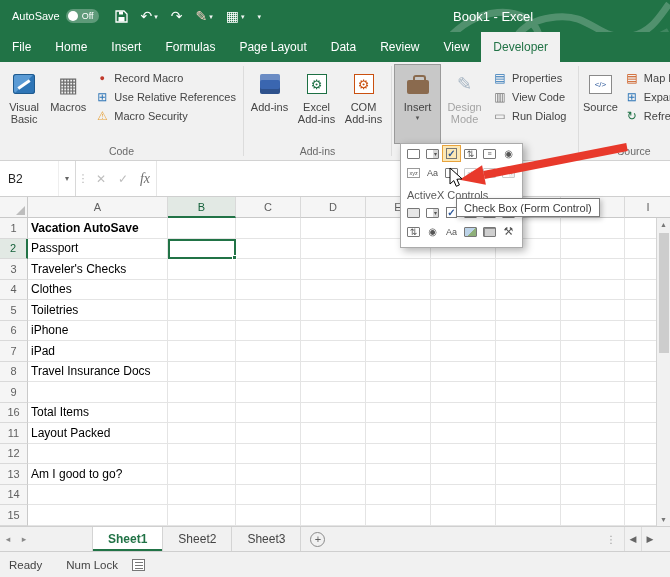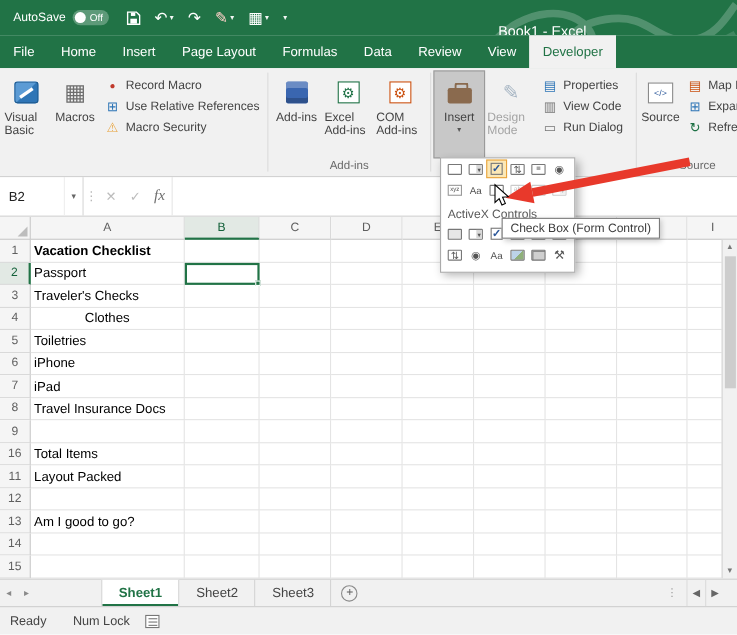--- a/index.html
+++ b/index.html
@@ -9,36 +9,36 @@
   
   .titlebar{position:absolute;left:0;top:0;width:670px;height:32px;background:#217346;display:flex;align-items:center;color:#fff;z-index:10}
   .flourish{position:absolute;right:0;top:0;pointer-events:none}
   .autosave{display:flex;align-items:center;gap:6px;margin-left:12px;font-size:11px}
   .as-pill{height:14px;border-radius:8px;background:rgba(255,255,255,.28);display:flex;align-items:center;padding:1px 5px 1px 2px;gap:4px}
   .as-dot{width:10px;height:10px;border-radius:50%;background:#fff}
   .as-off{font-size:9px;color:#fff}
   .qat{display:flex;align-items:center;margin-left:16px;gap:13px;font-size:14px}
   .qi{display:flex;align-items:center;gap:2px;cursor:pointer;line-height:1}
   .dd{font-size:7px;opacity:.95}
-  .wtitle{position:absolute;left:453px;top:12px;height:32px;display:flex;align-items:center;font-size:13px;white-space:nowrap}
+  .wtitle{position:absolute;left:453px;top:0;height:32px;display:flex;align-items:center;font-size:13px;white-space:nowrap}
 
   
   .tabrow{position:absolute;left:0;top:32px;width:670px;height:30px;background:#217346;display:flex;align-items:stretch;z-index:10}
   .rtab{padding:0 12px;display:flex;align-items:center;gap:5px;color:#fff;font-size:12px;cursor:pointer;white-space:nowrap}
   .rtab.active{background:#f1f1f1;color:#217346}
   .bulb{width:9px;height:9px;border-radius:50%;background:#ffd75e;box-shadow:0 2px 0 -1px #ffd75e;display:inline-block}
 
   
   .ribbon{position:absolute;left:0;top:62px;width:670px;height:99px;background:#f1f1f1;border-bottom:1px solid #d2d2d2;display:flex;overflow:hidden;z-index:10}
   .rgroup{display:flex;flex-direction:column;padding:2px 2px 0;flex:none}
   .gbody{display:flex;flex:1;align-items:flex-start}
   .glabel{height:16px;text-align:center;font-size:10.5px;color:#696969;line-height:15px}
   .gsep{width:1px;background:#dcdcdc;margin:4px 0;flex:none}
   .bigbtn{width:47px;display:flex;flex-direction:column;align-items:center;padding:2px 1px 0;border:1px solid transparent;cursor:pointer;height:80px}
-  .bigbtn .blbl{font-size:11px;color:#444;line-height:12px;margin-top:3px}
+  .bigbtn .blbl{font-size:11px;color:#444;text-align:center;line-height:12px;margin-top:3px}
   .bigbtn.pressed{background:#c8c8c8;border-color:#9a9a9a}
   .bigbtn.disabled{opacity:.45}
   .bicon{height:28px;display:flex;align-items:center;justify-content:center;margin-top:3px}
   .dd2{font-size:7px;color:#555;margin-top:1px}
   .smallcol{display:flex;flex-direction:column;padding:6px 2px 0;gap:3px}
   .smallbtn{display:flex;align-items:center;gap:5px;font-size:11px;color:#444;padding:1px 3px;cursor:pointer;white-space:nowrap}
   .sicon{width:14px;height:14px;display:flex;align-items:center;justify-content:center;font-size:12px;flex:none}
 
   .ic-vb{width:22px;height:20px;border-radius:3px;background:linear-gradient(135deg,#5b9bd5 48%,#2e75b6 52%);box-shadow:inset 0 0 0 1px #1f5a8e;position:relative}
   .ic-vb:after{content:"";position:absolute;left:4px;top:9px;width:14px;height:3px;background:#fff;transform:rotate(-35deg)}
@@ -177,24 +177,24 @@
     <div class="rtab">
       <span>File</span>
     </div>
     <div class="rtab">
       <span>Home</span>
     </div>
     <div class="rtab">
       <span>Insert</span>
     </div>
     <div class="rtab">
+      <span>Formulas</span>
+    </div>
+    <div class="rtab">
       <span>Page Layout</span>
-    </div>
-    <div class="rtab">
-      <span>Formulas</span>
     </div>
     <div class="rtab">
       <span>Data</span>
     </div>
     <div class="rtab">
       <span>Review</span>
     </div>
     <div class="rtab">
       <span>View</span>
     </div>
@@ -227,20 +227,21 @@
         <div class="smallbtn">
           <span class="sicon blue">⊞</span>
           <span>Use Relative References</span>
         </div>
         <div class="smallbtn">
           <span class="sicon warn">⚠</span>
           <span>Macro Security</span>
         </div>
       </div>
     </div>
+    <div class="glabel">Code</div>
   </div>
   <div class="gsep"></div>
 
   <div class="rgroup" style="width:147px">
     <div class="gbody">
       <div class="bigbtn">
         <div class="bicon">
             <span class="ic-cube"></span>
           </div>
         <div class="blbl">Add-ins</div>
@@ -355,21 +356,21 @@
         <div class="colhdr" style="width: 65px;">F</div>
         <div class="colhdr" style="width: 65px;">G</div>
         <div class="colhdr" style="width: 64px;">H</div>
         <div class="colhdr" style="width: 47px;">I</div>
       </div>
   </div>
   <div id="grid-rows">
       <div class="grow">
         <div class="rowhdr">1</div>
         <div class="cell bold" style="width: 140px;">
-          <span>Vacation Checklist</span>
+          <span>Vacation AutoSave</span>
         </div>
         <div class="cell" style="width: 68px;"></div>
         <div class="cell" style="width: 65px;"></div>
         <div class="cell" style="width: 65px;"></div>
         <div class="cell" style="width: 65px;"></div>
         <div class="cell" style="width: 65px;"></div>
         <div class="cell" style="width: 65px;"></div>
         <div class="cell" style="width: 64px;"></div>
         <div class="cell" style="width: 47px;"></div>
       </div>
@@ -398,21 +399,21 @@
         <div class="cell" style="width: 65px;"></div>
         <div class="cell" style="width: 65px;"></div>
         <div class="cell" style="width: 65px;"></div>
         <div class="cell" style="width: 65px;"></div>
         <div class="cell" style="width: 65px;"></div>
         <div class="cell" style="width: 64px;"></div>
         <div class="cell" style="width: 47px;"></div>
       </div>
       <div class="grow">
         <div class="rowhdr">4</div>
-        <div class="cell" style="width: 140px; justify-content: center;">
+        <div class="cell" style="width: 140px;">
           <span>Clothes</span>
         </div>
         <div class="cell" style="width: 68px;"></div>
         <div class="cell" style="width: 65px;"></div>
         <div class="cell" style="width: 65px;"></div>
         <div class="cell" style="width: 65px;"></div>
         <div class="cell" style="width: 65px;"></div>
         <div class="cell" style="width: 65px;"></div>
         <div class="cell" style="width: 64px;"></div>
         <div class="cell" style="width: 47px;"></div>

